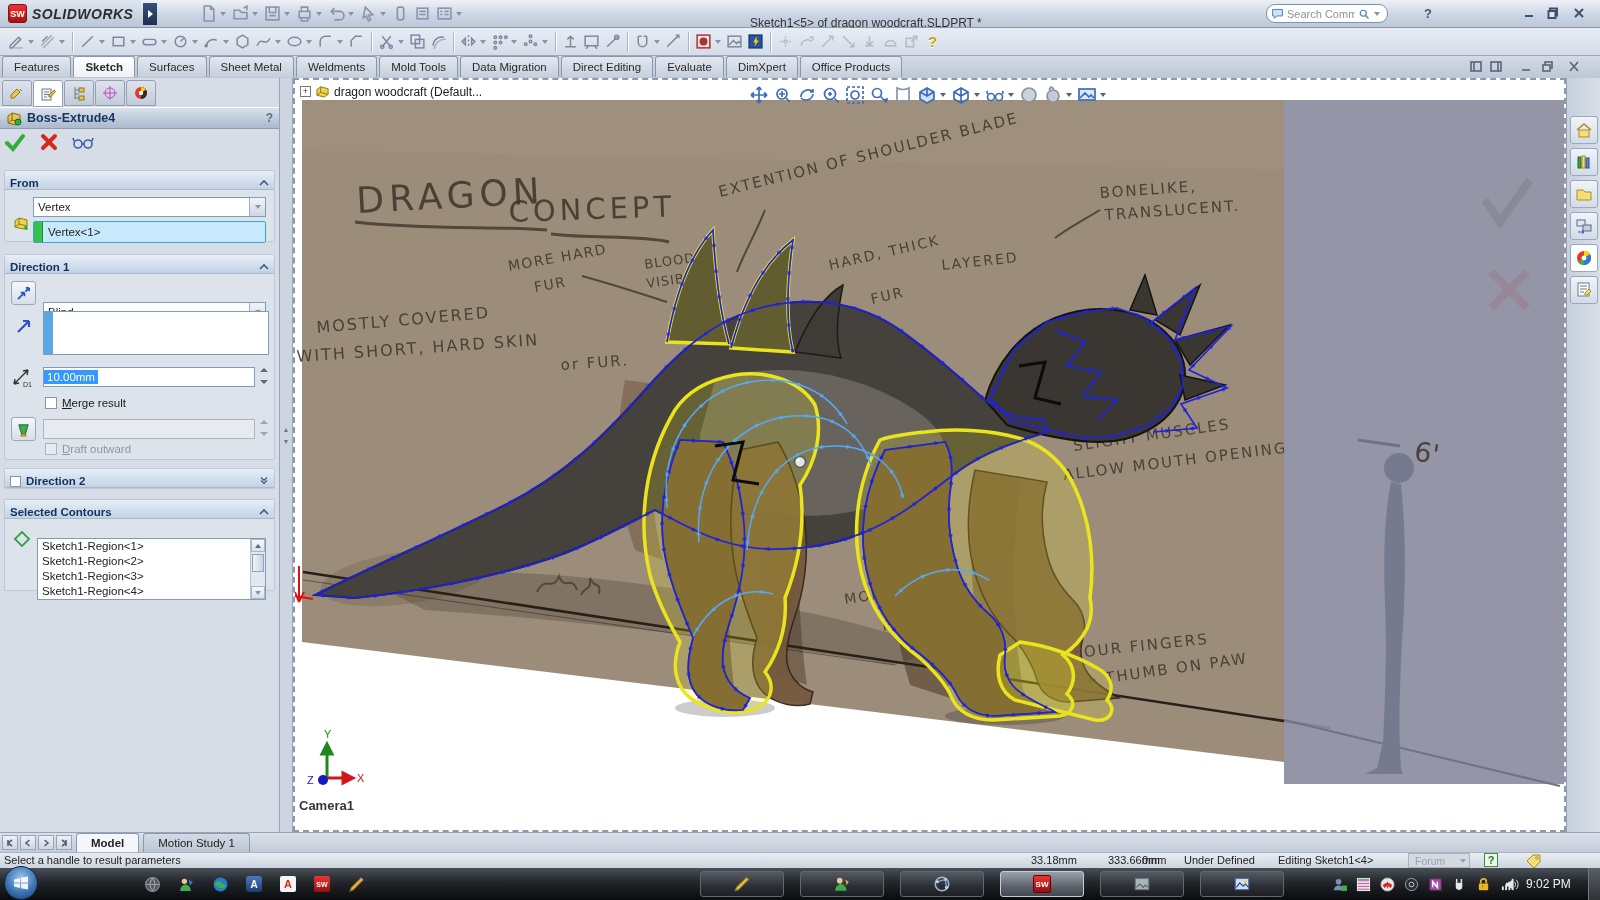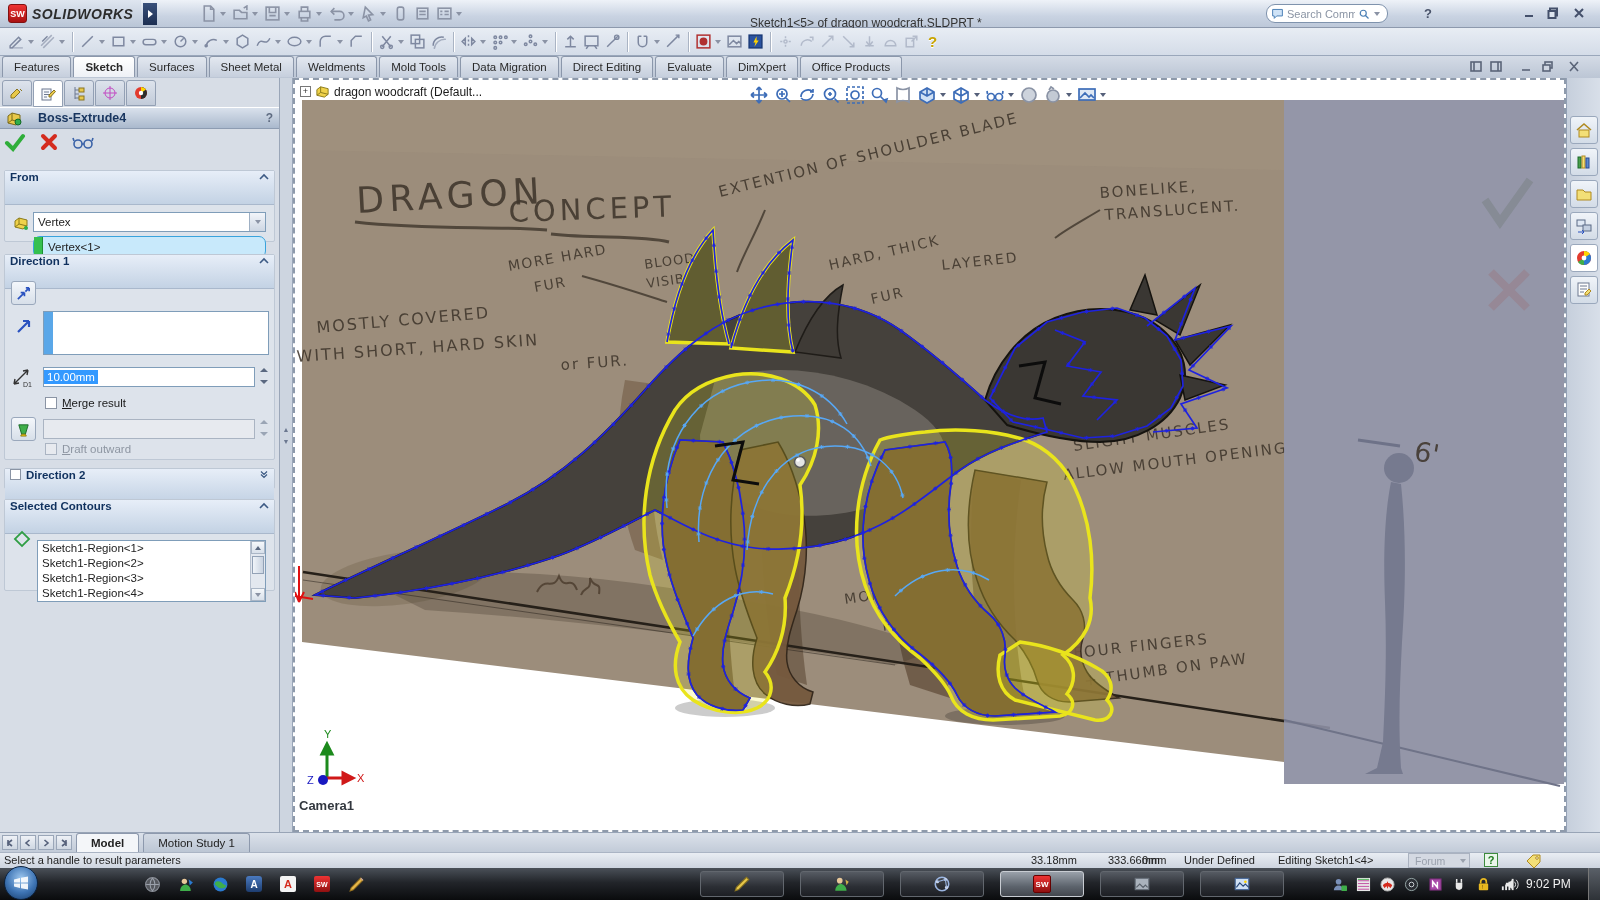--- a/index.html
+++ b/index.html
@@ -34,32 +34,32 @@
 #tabrow{position:absolute;left:0;top:56px;width:1600px;height:22px;background:linear-gradient(#d4dbe6,#bcc6d5)}
 .rtab{display:inline-block;height:21px;line-height:20px;padding:0 11px;font-size:11.5px;color:#2a2a2a;background:linear-gradient(#e3e8f0,#c6cfdd);border:1px solid #8b97ab;border-bottom:none;border-radius:3px 3px 0 0;margin-left:2px;vertical-align:top}
 .rtab.active{background:linear-gradient(#ffffff,#eef1f6);font-weight:bold;position:relative;z-index:2}
 .docbtn{position:absolute;top:3px;width:17px;height:15px;display:flex;align-items:center;justify-content:center}
 .docbtn svg{width:12px;height:11px;stroke:#5a6478;fill:none;stroke-width:1.6}
 
 #pm{position:absolute;left:0;top:78px;width:280px;height:754px;background:#d7dde6;border-right:1px solid #9aa6b8}
 #pmtabs{position:absolute;left:2px;top:2px;height:27px;display:flex}
 .pmtab{width:30px;height:26px;background:linear-gradient(#dde3ec,#c2cbd9);border:1px solid #93a0b4;border-radius:3px 3px 0 0;display:flex;align-items:center;justify-content:center;margin-right:1px}
 .pmtab.active{background:#fff;height:27px}
-#pmhead{position:absolute;left:0;top:29px;width:279px;height:22px;background:linear-gradient(#d9e1ec,#aab9cd);border-top:1px solid #fff;border-bottom:1px solid #8d9cb2;display:flex;align-items:center;padding:0 6px;gap:16px}
+#pmhead{position:absolute;left:0;top:29px;width:279px;height:22px;background:linear-gradient(#d9e1ec,#aab9cd);border-top:1px solid #fff;border-bottom:1px solid #8d9cb2;display:flex;align-items:center;padding:0 6px;gap:5px}
 #pmhead .t{font-weight:bold;font-size:12.5px;color:#17345e;flex:1}
 #pmhead .q{color:#6b7document0;font-weight:bold;color:#5f6c82}
 #pmok{position:absolute;left:4px;top:54px;display:flex;gap:14px;align-items:center}
 .grp{position:absolute;left:4px;width:271px;background:#dde3eb;border:1px solid #bec8d5;border-radius:2px}
-.grphead{height:34px;background:linear-gradient(#e7eef8,#c3d2e4);border-bottom:1px solid #a9b8cc;display:flex;align-items:flex-start;padding:0 5px;font-weight:bold;font-size:11.5px;color:#10315e}
+.grphead{height:19px;background:linear-gradient(#e7eef8,#c3d2e4);border-bottom:1px solid #a9b8cc;display:flex;align-items:flex-end;padding:0 5px;font-weight:bold;font-size:11.5px;color:#10315e}
 .grphead .sp{flex:1}
 .chev svg{width:10px;height:9px;stroke:#3d5a84;stroke-width:1.6;fill:none}
 .fld{background:#fff;border:1px solid #7f9db9;height:20px;display:flex;align-items:center;font-size:11.5px}
 .fld .v{padding:0 4px;flex:1}
 .fld .db{width:16px;height:18px;background:linear-gradient(#f2f5fa,#cdd6e3);border-left:1px solid #9fb0c4;display:flex;align-items:center;justify-content:center}
-.selfld{background:#c8e9fb;border:1px solid #39a3dc;border-radius:7px;height:22px;display:flex;align-items:center}
+.selfld{background:#c8e9fb;border:1px solid #39a3dc;border-radius:2px;height:22px;display:flex;align-items:center}
 .selfld .bar{width:9px;height:20px;background:#35c04f;border-right:1px solid #1d8f33}
 .selfld .v{padding:0 5px;font-size:11.5px}
 .spin{width:14px;height:22px;display:flex;flex-direction:column;justify-content:space-between;padding:3px 0}
 .spin i{display:block;margin:0 auto;width:0;height:0}
 .spin .up{border-bottom:4px solid #5a6880;border-left:4px solid transparent;border-right:4px solid transparent}
 .spin .dn{border-top:4px solid #5a6880;border-left:4px solid transparent;border-right:4px solid transparent}
 .cb{width:12px;height:12px;background:#fff;border:1px solid #8a94a4;display:inline-block}
 .cklbl{font-size:11.5px;color:#1a1a1a}
 .cklbl::first-letter{text-decoration:underline}
 .disabled{color:#8e96a2}
@@ -623,21 +623,21 @@
     <div class="grphead">
       <span>Selected Contours</span>
         <span class="sp"></span>
       <span class="chev"><svg viewBox="0 0 10 9">
             <path d="M1 7l4-4 4 4"></path>
           </svg></span>
     </div>
     <svg class="abs" style="left:8px;top:30px" width="18" height="18" viewBox="0 0 18 18">
         <rect x="4" y="4" width="10" height="10" transform="rotate(45 9 9)" fill="none" stroke="#2f9e44" stroke-width="1.8"></rect>
       </svg>
-    <div id="contour-list" style="margin:6px 8px 0 32px">
+    <div id="contour-list" style="margin:19px 8px 0 32px">
       <div class="row">Sketch1-Region&lt;1&gt;</div>
       <div class="row">Sketch1-Region&lt;2&gt;</div>
       <div class="row">Sketch1-Region&lt;3&gt;</div>
       <div class="row">Sketch1-Region&lt;4&gt;</div>
       <div id="clscroll">
         <div class="a">
             <i class="dd" style="margin:0;border-top:none;border-bottom:4px solid #5a6880"></i>
           </div>
         <div class="thumb"></div>
         <div class="a" style="position:absolute;bottom:0;width:100%">

